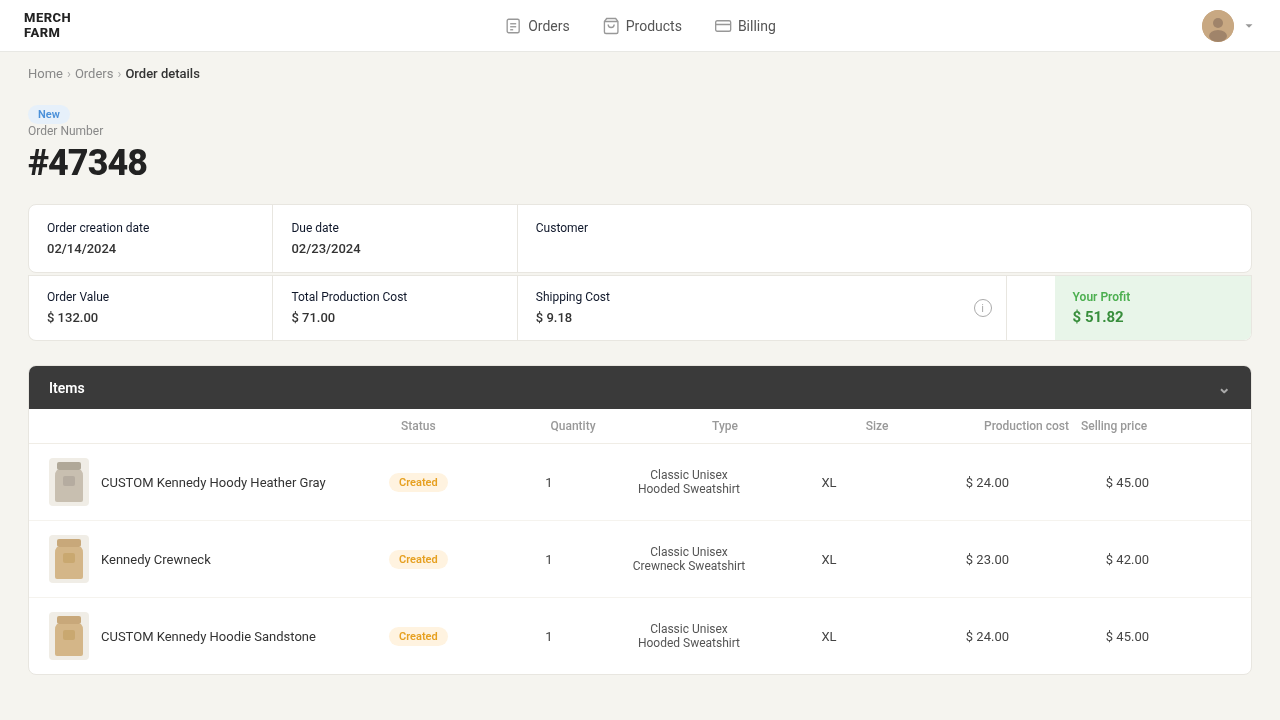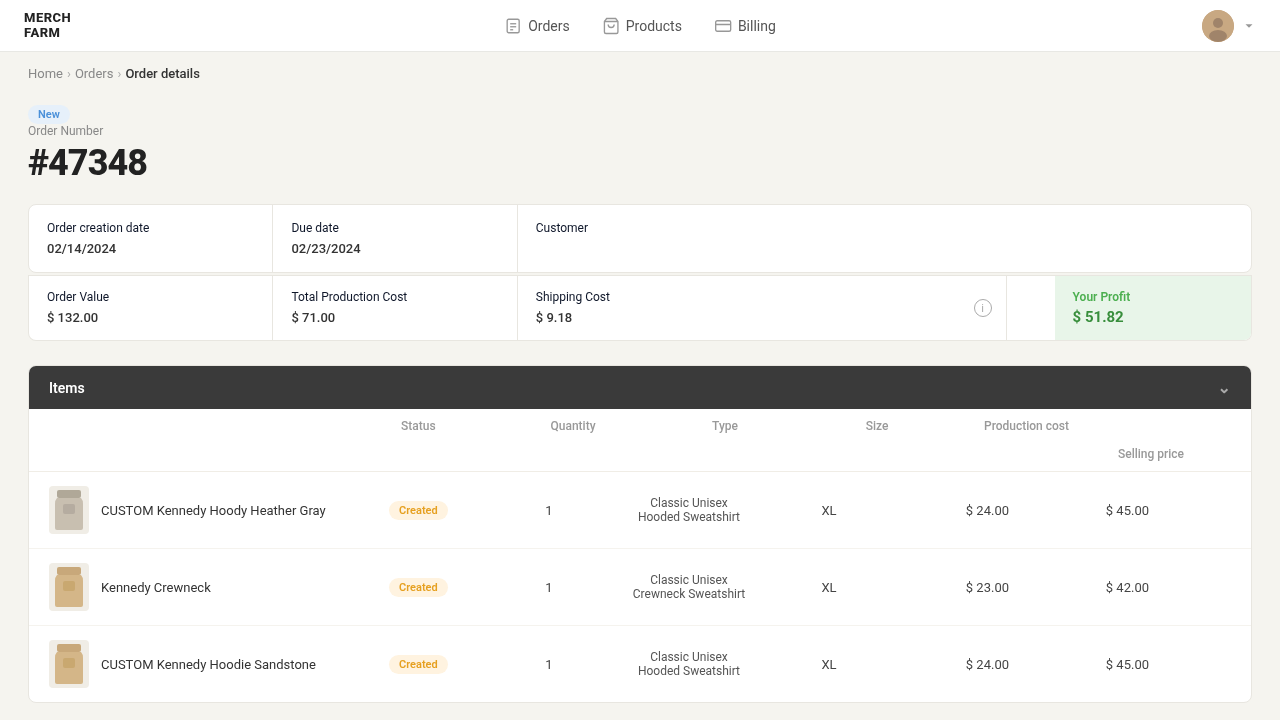--- a/index.html
+++ b/index.html
@@ -416,21 +416,21 @@
       <span class="chevron-down">⌄</span>
     </div>
 
     <div class="table-header">
       <div class="table-header-cell"></div>
       <div class="table-header-cell">Status</div>
       <div class="table-header-cell" style="text-align:center;">Quantity</div>
       <div class="table-header-cell" style="text-align:center;">Type</div>
       <div class="table-header-cell" style="text-align:center;">Size</div>
       <div class="table-header-cell" style="text-align:right;">Production cost</div>
-      <div class="table-header-cell" style="text-align:center;margin-top:28px;">Selling price</div>
+      <div class="table-header-cell" style="text-align:left;">Selling price</div>
     </div>
 
     <div class="table-row">
       <div class="product-cell">
         <div class="product-thumb">
           <svg viewBox="0 0 32 40" fill="none">
             <rect x="4" y="0" width="24" height="8" rx="2" fill="#b0a898"></rect>
             <path d="M4 8 Q2 10 2 14 L2 38 Q2 40 4 40 L28 40 Q30 40 30 38 L30 14 Q30 10 28 8 Z" fill="#c8bfb0"></path>
             <rect x="10" y="14" width="12" height="10" rx="2" fill="#b5aca0"></rect>
           </svg>

